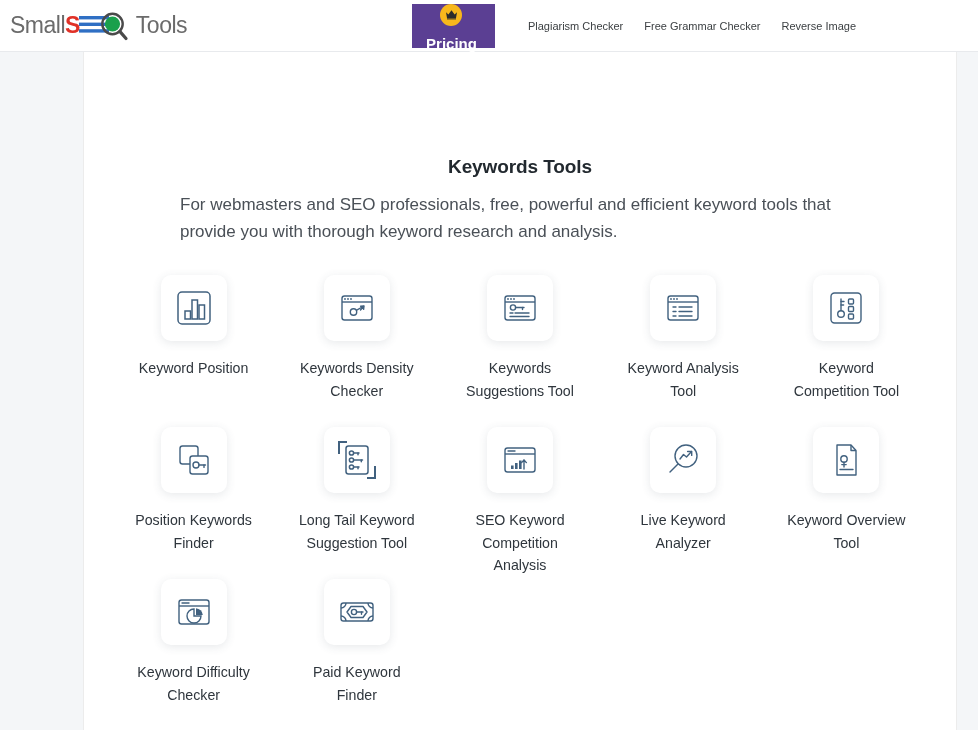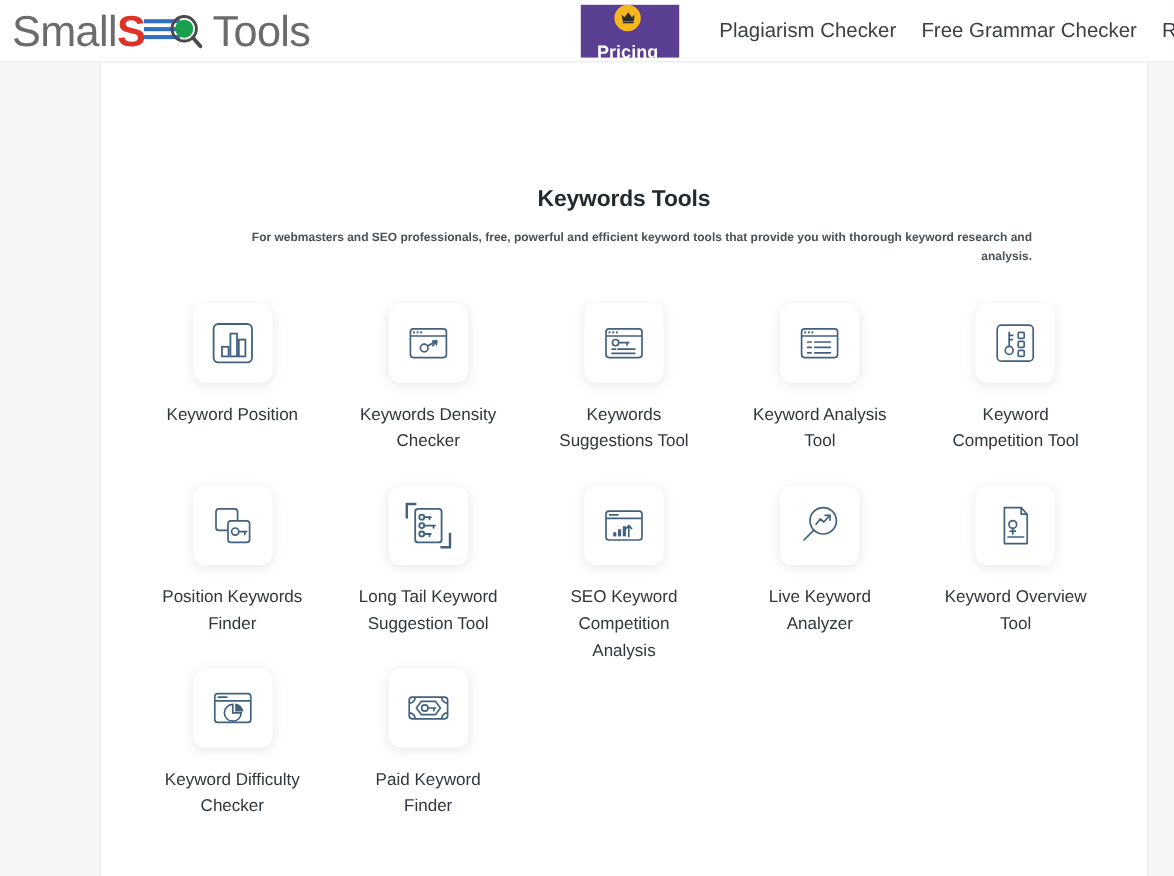--- a/index.html
+++ b/index.html
@@ -18,21 +18,21 @@
     border-bottom: 1px solid #e8eaed;
     display: flex; align-items: center;
     z-index: 10;
   }
   .logo {
     display: flex; align-items: center;
     margin-left: 10px;
     height: 40px;
   }
   .logo-text {
-    font-size: 36px;
+    font-size: 23px;
     font-weight: 400;
     color: #6b6b6b;
     letter-spacing: -0.5px;
     line-height: 1;
   }
   .logo-s { color: #e03127; font-weight: 700; }
   .logo-mark { display: inline-block; vertical-align: middle; margin: 0 -1px; }
 
   .nav {
     display: flex; align-items: center;
@@ -51,21 +51,21 @@
     white-space: nowrap;
     flex-direction: column;
   }
   .crown-badge {
     width: 22px; height: 22px; border-radius: 50%;
     background: #f7b71c;
     display: flex; align-items: center; justify-content: center;
     flex: 0 0 auto;
   }
   .nav-link {
-    font-size: 17px;
+    font-size: 11px;
     color: #3c4043;
     margin-left: 21px;
     white-space: nowrap;
     cursor: pointer;
   }
   .nav-link:first-of-type { margin-left: 33px; }
 
   
   .page-bg {
     position: absolute; top: 52px; left: 0;
@@ -82,27 +82,26 @@
 
   .title {
     text-align: center;
     font-size: 19px;
     font-weight: 700;
     color: #22292f;
     margin-top: 104px;
     letter-spacing: -0.1px;
   }
   .subtitle {
-    text-align: right;
-    font-size: 10px;
+    text-align: left;
+    font-size: 17px;
     color: #4a5057;
     line-height: 1.6;
     width: 680px;
     margin: 13px auto 0 auto;
-    font-weight: bold;
   }
 
   
   .grid {
     margin-top: 30px;
     display: grid;
     grid-template-columns: repeat(5, 1fr);
     column-gap: 0px;
     row-gap: 0px;
     padding: 0 28px;

